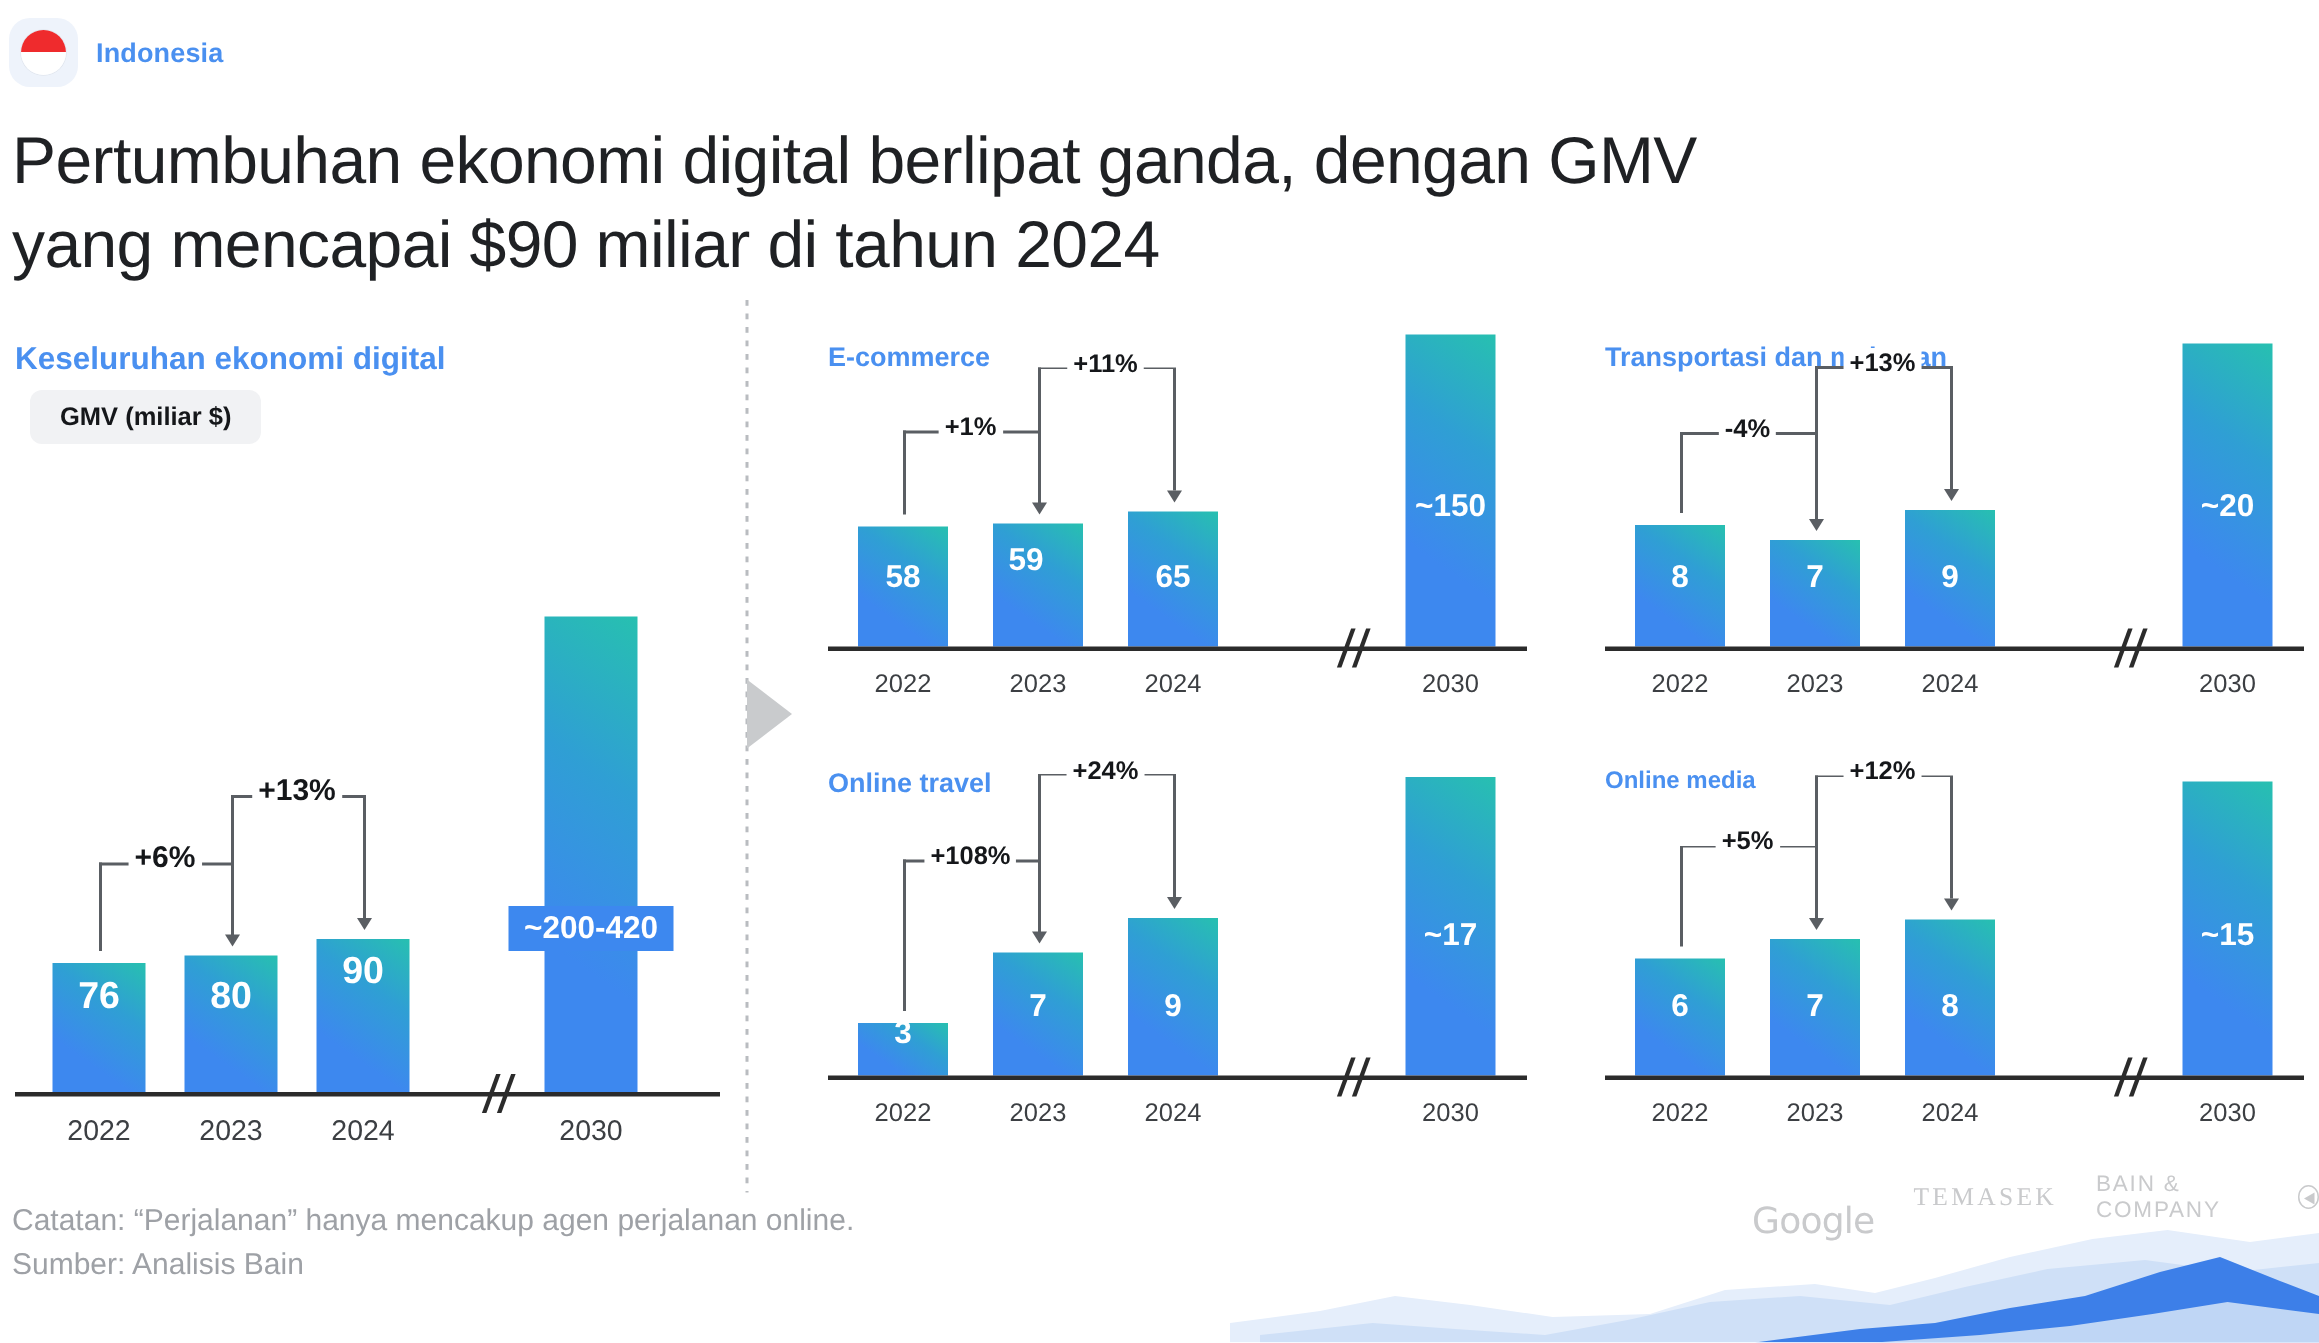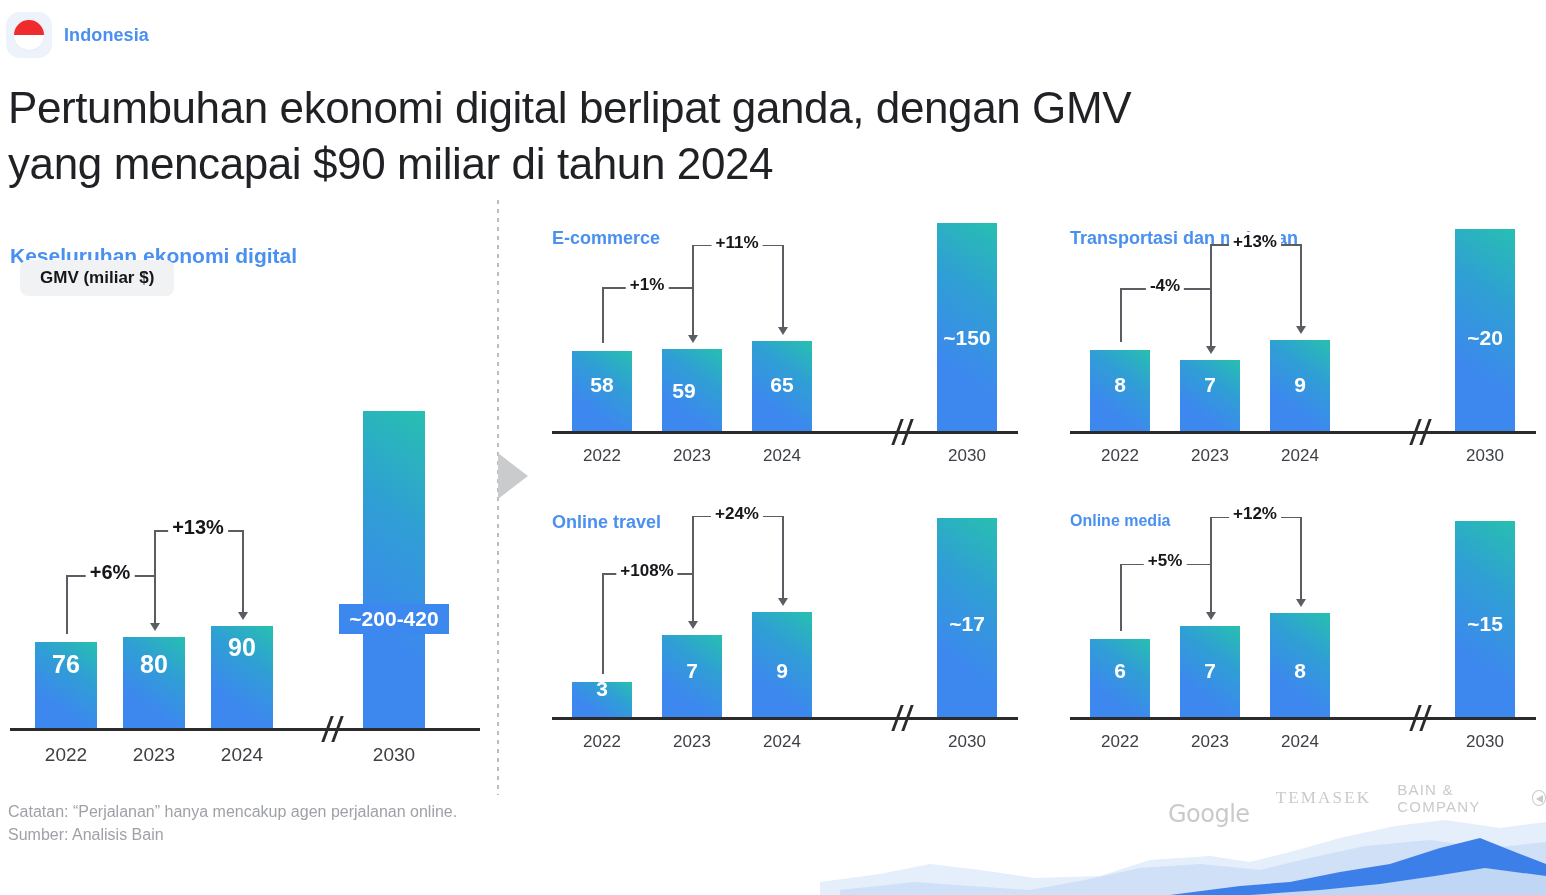--- a/index.html
+++ b/index.html
@@ -109,21 +109,21 @@
   .gmv-chip {
     position: absolute; left: 10px; top: 32px;
     background: #f1f2f4; border-radius: 8px;
     padding: 8px 20px; font-size: 17px; font-weight: bold; color: #15171a;
     white-space: nowrap;
   }
 
   
   .notes {
     position: absolute; left: 8px; top: 800px;
-    color: #9ea1a6; font-size: 16px; line-height: 1.45;
+    color: #9ea1a6; font-size: 20px; line-height: 1.45;
   }
 
   
   .logos {
     position: absolute; left: 1168px; top: 768px;
     display: flex; align-items: center; gap: 26px;
     color: #c9cacc;
   }
   .logo-google { font-size: 24px; letter-spacing: -0.5px; font-family: "DejaVu Sans", sans-serif; margin-top: 32px; }
   .logo-temasek { font-size: 17px; letter-spacing: 2.2px; font-family: "Liberation Serif", serif; }
@@ -154,21 +154,21 @@
     <div class="country-name">Indonesia</div>
   </div>
 
   <div class="page-title">Pertumbuhan ekonomi digital berlipat ganda, dengan GMV yang mencapai $90 miliar di tahun 2024</div>
 
   <div class="divider"></div>
   <div class="divider-arrow"></div>
 
   <div id="charts">
       <div class="chart" style="left: 10px; top: 228px; width: 470px; height: 560px;">
-        <div class="chart-title" style="font-size: 21px; margin-top: 16px;">Keseluruhan ekonomi digital</div>
+        <div class="chart-title" style="font-size: 21px;">Keseluruhan ekonomi digital</div>
         <div class="gmv-chip">GMV (miliar $)</div>
         <div class="bar" style="left: 25px; width: 62px; height: 86px; bottom: auto; top: 414px;"></div>
         <div class="bar-value" style="left: 25px; width: 62px; font-size: 25px; top: 422px;">76</div>
         <div class="bar" style="left: 113px; width: 62px; height: 90.5263px; bottom: auto; top: 409.474px;"></div>
         <div class="bar-value" style="left: 113px; width: 62px; font-size: 25px; top: 422px;">80</div>
         <div class="bar" style="left: 201px; width: 62px; height: 101.842px; bottom: auto; top: 398.158px;"></div>
         <div class="bar-value" style="left: 201px; width: 62px; font-size: 25px; top: 405px;">90</div>
         <div class="bar" style="left: 353px; width: 62px; height: 316.842px; bottom: auto; top: 183.158px;"></div>
         <div class="forecast-label" style="width: 110px; height: 30px; font-size: 21px; left: 329px; top: 376.158px;">~200-420</div>
         <div class="axis-line" style="top: 500px; width: 470px;"></div>
@@ -193,21 +193,21 @@
           <div class="gline v-right" style="left: 232px; top: 302.158px; height: 82px;"></div>
           <div class="arrow-head" style="left: 227.8px; top: 384.158px;"></div>
           <div class="glabel" style="font-size: 20px; left: 188px; top: 287.758px; transform: translateX(-50%);">+13%</div>
         </div>
       </div>
       <div class="chart" style="left: 552px; top: 228px; width: 466px; height: 263px;">
         <div class="chart-title" style="font-size: 18px;">E-commerce</div>
         <div class="bar" style="left: 20px; width: 60px; height: 80.475px; bottom: auto; top: 122.525px;"></div>
         <div class="bar-value" style="left: 20px; width: 60px; font-size: 21px; top: 145px;">58</div>
         <div class="bar" style="left: 110px; width: 60px; height: 81.8625px; bottom: auto; top: 121.137px;"></div>
-        <div class="bar-value" style="left: 110px; width: 44px; font-size: 21px; top: 151px;">59</div>
+        <div class="bar-value" style="left: 110px; width: 44px; font-size: 21px; top: 134px;">59</div>
         <div class="bar" style="left: 200px; width: 60px; height: 90.1875px; bottom: auto; top: 112.812px;"></div>
         <div class="bar-value" style="left: 200px; width: 60px; font-size: 21px; top: 145px;">65</div>
         <div class="bar" style="left: 385px; width: 60px; height: 208.125px; bottom: auto; top: -5.125px;"></div>
         <div class="bar-value" style="left: 385px; width: 60px; font-size: 21px; top: 98px;">~150</div>
         <div class="axis-line" style="top: 203px; width: 466px;"></div>
         <div class="axis-break" style="left: 338px; top: 191px;">
           <i style="left:6px"></i>
           <i style="left:16px"></i>
         </div>
         <div class="tick" style="left: 0px; width: 100px; top: 218px; font-size: 17px;">2022</div>

